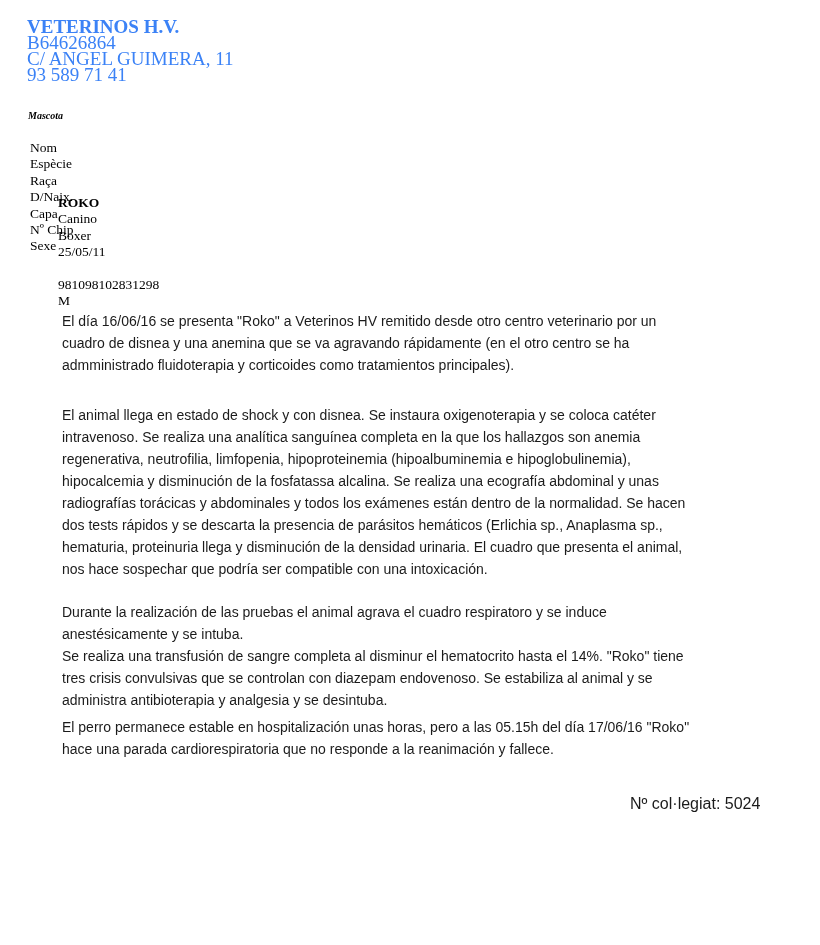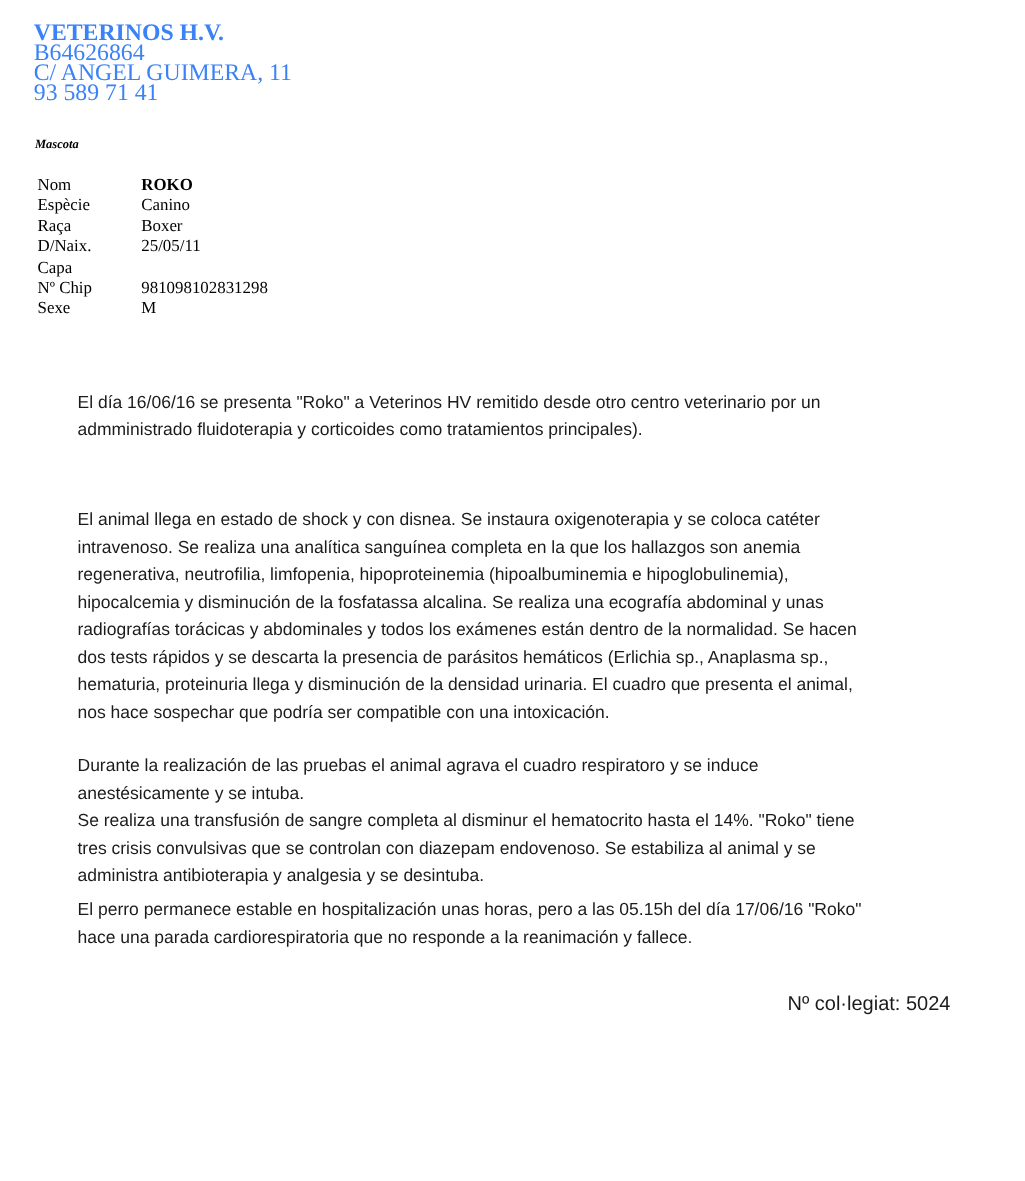--- a/index.html
+++ b/index.html
@@ -27,21 +27,21 @@
     font-weight:bold; font-style:italic;
     font-size:10px; color:#000;
   }
 
   
   .pet-table {
     position:absolute; left:30px; top:140px;
     font-family:"Liberation Serif", serif;
     font-size:13.5px; color:#000;
   }
-  .pet-row { display:flex; height:16.4px; line-height:16.4px; }
+  .pet-row { display:flex; height:16.4px; line-height:16.4px;flex-direction:column; }
   .pet-label { width:55px; flex:0 0 55px; }
   .pet-value { white-space:nowrap;margin-left:28px; }
   .pet-value.bold { font-weight:bold; }
 
   
   .report-para {
     position:absolute; left:62px;
     font-size:14px; line-height:22px;
     color:#1b1b1b;
     white-space:nowrap;
@@ -95,20 +95,21 @@
       <span class="pet-value">981098102831298</span>
     </div>
     <div class="pet-row">
       <span class="pet-label">Sexe</span>
       <span class="pet-value">M</span>
     </div>
   </div>
 
 <div class="report-para para-1">
     <div>El día 16/06/16 se presenta "Roko" a Veterinos HV remitido desde otro centro veterinario por un</div>
+    <div>cuadro de disnea y una anemina que se va agravando rápidamente (en el otro centro se ha</div>
     <div>admministrado fluidoterapia y corticoides como tratamientos principales).</div>
   </div>
 <div class="report-para para-2">
     <div>El animal llega en estado de shock y con disnea. Se instaura oxigenoterapia y se coloca catéter</div>
     <div>intravenoso. Se realiza una analítica sanguínea completa en la que los hallazgos son anemia</div>
     <div>regenerativa, neutrofilia, limfopenia, hipoproteinemia (hipoalbuminemia e hipoglobulinemia),</div>
     <div>hipocalcemia y disminución de la fosfatassa alcalina. Se realiza una ecografía abdominal y unas</div>
     <div>radiografías torácicas y abdominales y todos los exámenes están dentro de la normalidad. Se hacen</div>
     <div>dos tests rápidos y se descarta la presencia de parásitos hemáticos (Erlichia sp., Anaplasma sp.,</div>
     <div>hematuria, proteinuria llega y disminución de la densidad urinaria. El cuadro que presenta el animal,</div>

